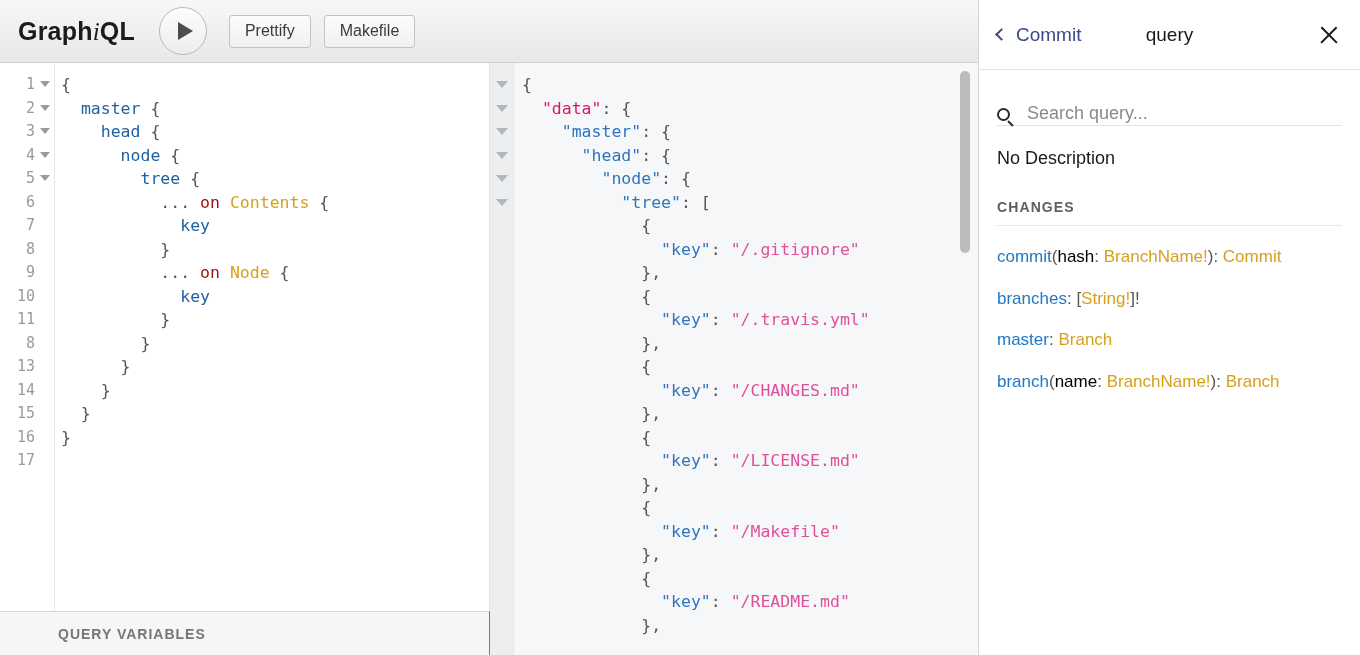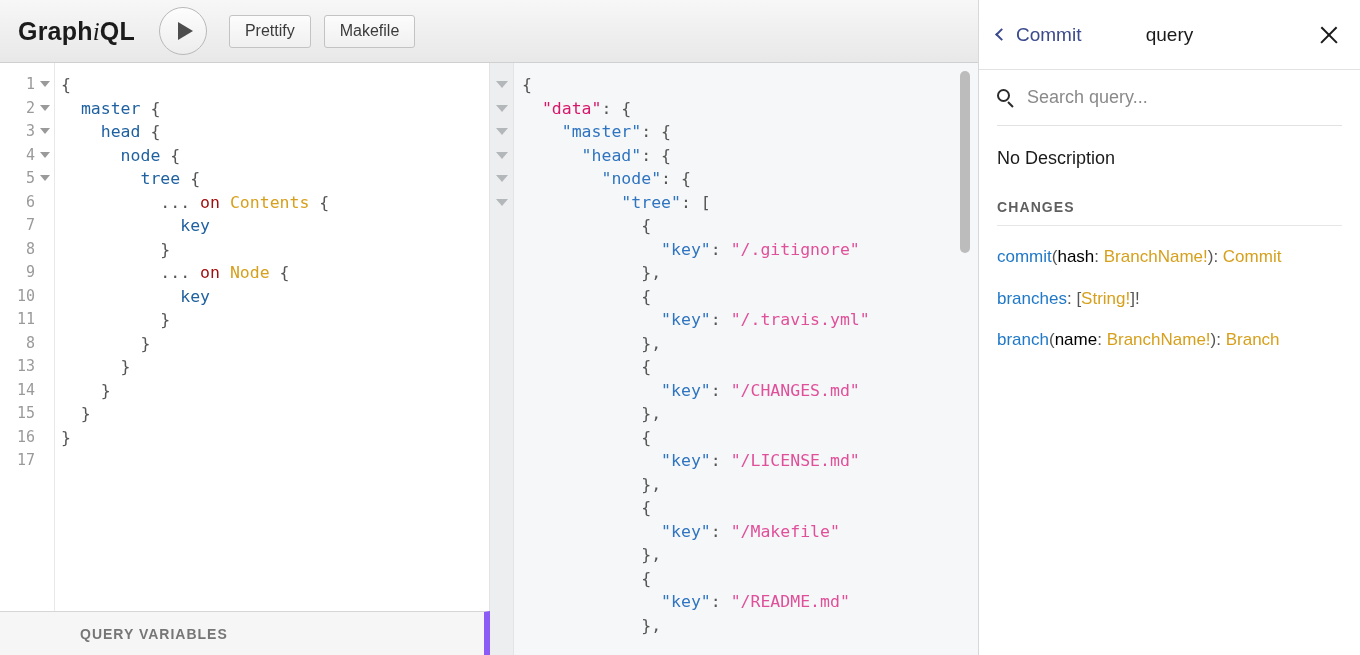--- a/index.html
+++ b/index.html
@@ -116,23 +116,23 @@
   .q-punct { color: #555555; }
   .q-field { color: #1f61a0; }
   .q-kw    { color: #a11010; }
   .q-type  { color: #d6a01d; }
   .q-dots  { color: #555555; }
 
   #query-variables {
     flex: 0 0 auto; height: 44px;
     background: #f6f6f6;
     border-top: 1px solid #d6d6d6;
-    border-right: 6px solid #8b5cf6;
+    border-right: 1px solid #8b5cf6;
     display: flex; align-items: center;
-    padding-left: 80px;
+    padding-left: 58px;
     cursor: pointer;
   }
   #query-variables .qv-label {
     font-size: 14px; font-weight: 700; letter-spacing: 1px;
     color: #767676;
   }
 
   
   #result-pane {
     position: absolute; left: 490px; top: 0;
@@ -225,21 +225,21 @@
   .close-x:before, .close-x:after {
     content: ""; position: absolute;
     left: 0; top: 10px; width: 22px; height: 2.4px;
     background: #1a1a1a;
   }
   .close-x:before { transform: rotate(45deg); }
   .close-x:after  { transform: rotate(-45deg); }
 
   #docs-search {
     height: 55px;
-    display: flex; align-items: center;
+    display: flex; align-items: flex-end;
     padding: 0 18px;
   }
   .mag {
     position: relative; width: 17px; height: 17px;
     margin-right: 11px; flex: 0 0 17px;
   }
   .mag .circle {
     position: absolute; left: 0; top: 0;
     width: 13px; height: 13px; border-radius: 50%;
     border: 2px solid #2b2b2b;
@@ -424,17 +424,18 @@
     </div>
     <div id="search-rule"></div>
 
     <div id="no-description">No Description</div>
 
     <div id="fields-heading">CHANGES</div>
     <div id="fields-rule"></div>
     <div id="fields-list">
         <div class="field-row"><span class="f-name">commit</span><span class="f-punct">(</span><span class="f-arg">hash</span><span class="f-punct">: </span><span class="f-type">BranchName!</span><span class="f-punct">): </span><span class="f-type">Commit</span></div>
         <div class="field-row"><span class="f-name">branches</span><span class="f-punct">: [</span><span class="f-type">String!</span><span class="f-punct">]!</span></div>
+        <div class="field-row"><span class="f-name">master</span><span class="f-punct">: </span><span class="f-type">Branch</span></div>
         <div class="field-row"><span class="f-name">branch</span><span class="f-punct">(</span><span class="f-arg">name</span><span class="f-punct">: </span><span class="f-type">BranchName!</span><span class="f-punct">): </span><span class="f-type">Branch</span></div>
       </div>
   </div>
 
 </div>
 
 </body></html>

